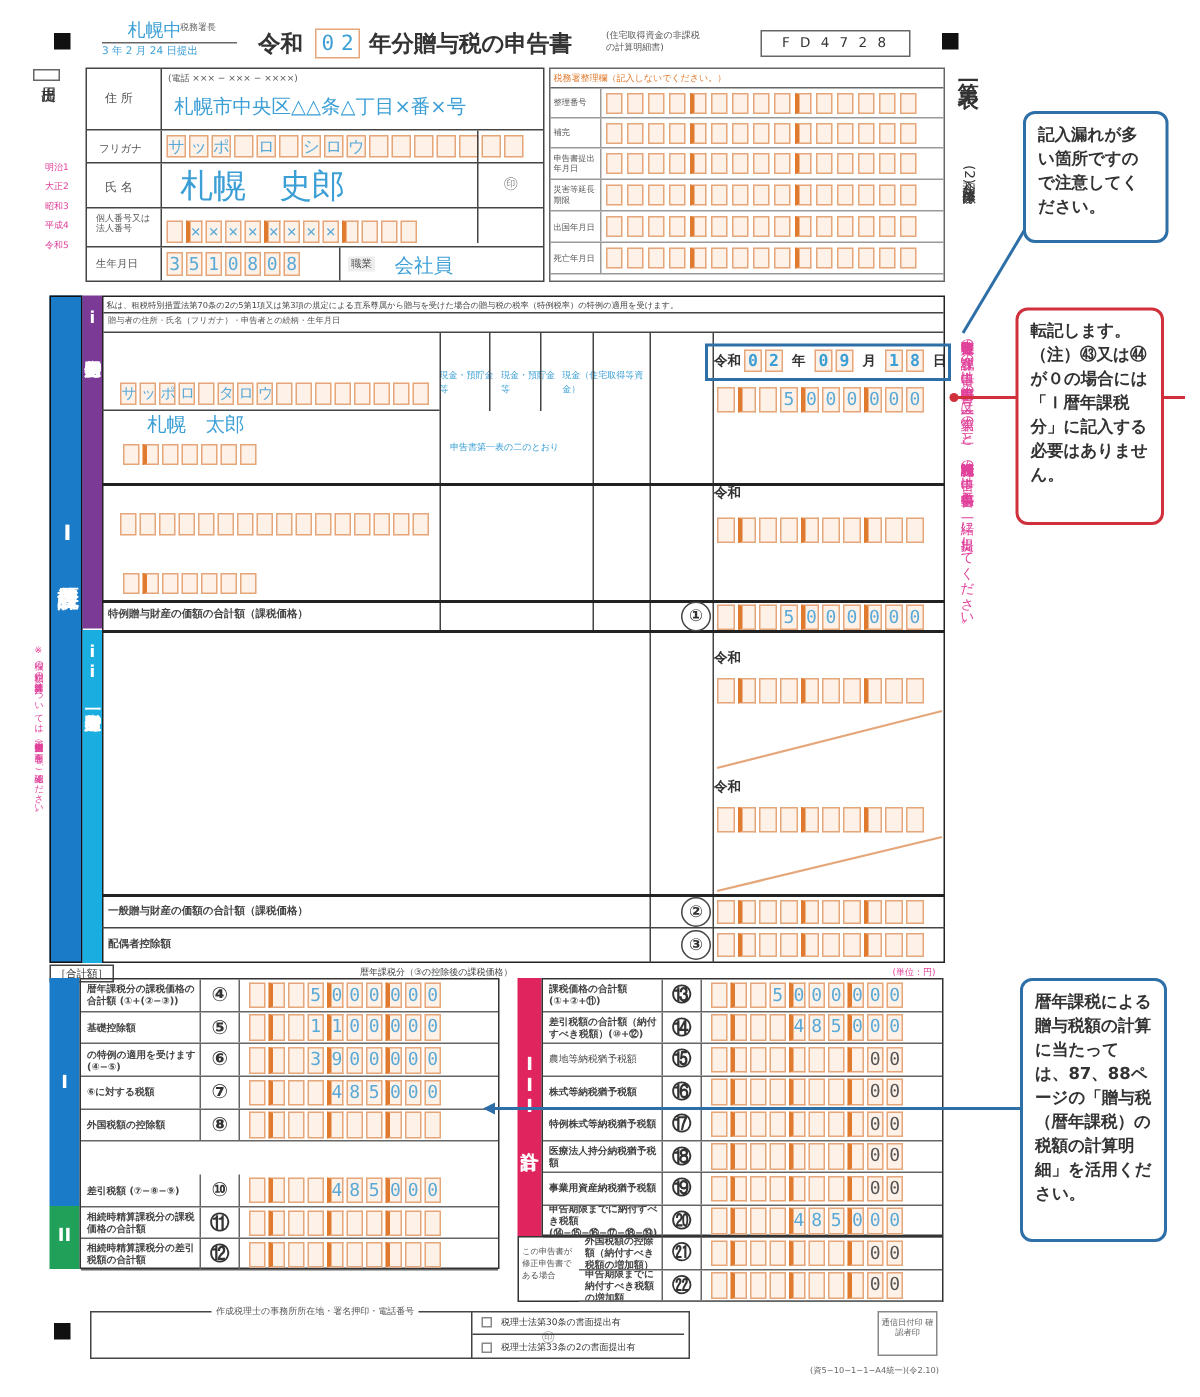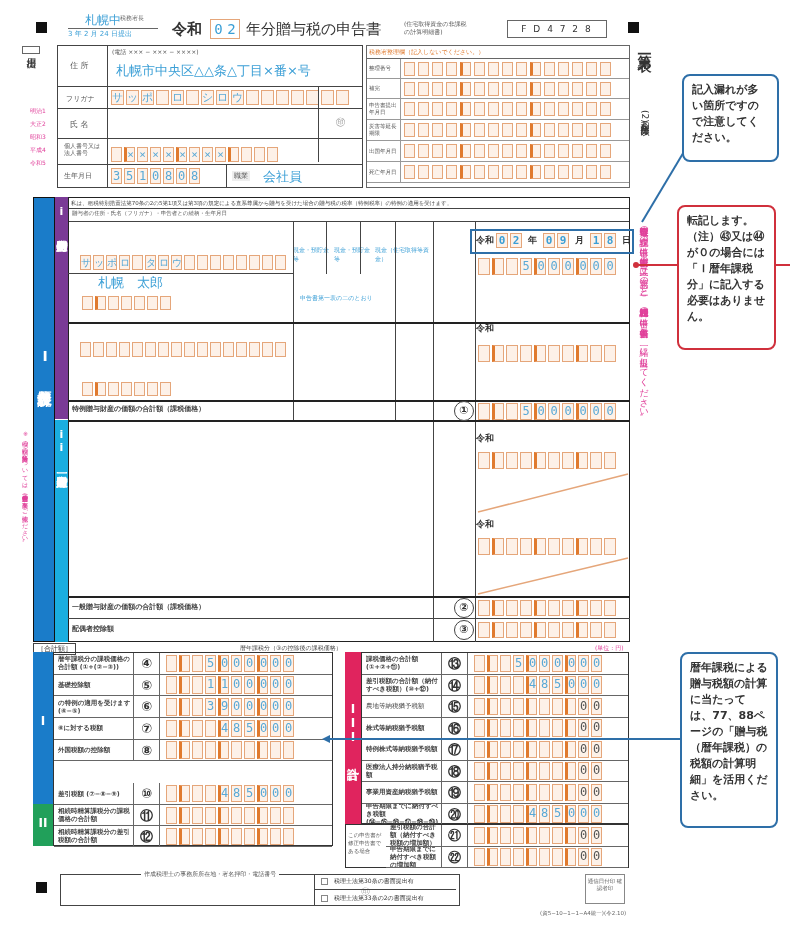--- a/index.html
+++ b/index.html
@@ -28,21 +28,21 @@
 <div class="sq" style="left:36px;top:882px"></div>
 
 <div class="abs hand" style="left:85px;top:12px;font-size:12px">札幌中</div>
 <div class="abs" style="left:120px;top:14px;font-size:6px;color:#666">税務署長</div>
 <div class="abs hand" style="left:68px;top:28px;font-size:7px;border-top:1px solid #666;width:90px">3 年 2 月 24 日提出</div>
 <div class="abs" style="left:172px;top:20px;font-size:15px;font-weight:bold;color:#333">令和</div>
 <div class="abs" style="left:210px;top:19px;display:flex;border:1px solid #e5a67a;padding:1px">
   <span class="hand dig" style="font-size:14px;width:13px;text-align:center">0</span>
   <span class="hand dig" style="font-size:14px;width:13px;text-align:center">2</span>
 </div>
-<div class="abs" style="left:246px;top:20px;font-size:15px;font-weight:normal;color:#333">年分贈与税の申告書</div>
+<div class="abs" style="left:246px;top:20px;font-size:15px;font-weight:bold;color:#333">年分贈与税の申告書</div>
 <div class="abs" style="left:404px;top:20px;font-size:6px;color:#555;width:64px;line-height:8px">(住宅取得資金の非課税の計算明細書)</div>
 <div class="abs" style="left:507px;top:20px;width:100px;height:18px;border:1px solid #666;font-size:9px;text-align:center;line-height:16px;letter-spacing:2px">F D 4 7 2 8</div>
 <div class="abs vtext" style="left:22px;top:46px;border:1px solid #666;font-size:10px;padding:3px 1px;color:#333">提出用</div>
 
 <div class="abs" style="left:30px;top:107px;width:24px">
   <div class="pink" style="font-size:6px;height:13px">明治1</div>
   <div class="pink" style="font-size:6px;height:13px">大正2</div>
   <div class="pink" style="font-size:6px;height:13px">昭和3</div>
   <div class="pink" style="font-size:6px;height:13px">平成4</div>
   <div class="pink" style="font-size:6px;height:13px">令和5</div>
@@ -73,20 +73,21 @@
         <span style="width: 13px; font-size: 11px; line-height: 14px;"></span>
         <span style="width: 13px; font-size: 11px; line-height: 14px;"></span>
         <span style="width: 13px; font-size: 11px; line-height: 14px;"></span>
         <span style="width: 13px; font-size: 11px; line-height: 14px;"></span>
         <span style="width: 13px; font-size: 11px; line-height: 14px;"></span>
       </div>
   </div>
   <div class="row" style="top:63px;height:30px">
     <div class="lbl abs" style="left:12px;top:10px;font-size:8px">氏 名</div>
     <div class="abs" style="left:49px;top:0;bottom:0;border-left:1px solid #444"></div>
+    <div class="abs hand" style="left:62px;top:0;font-size:22px">札幌　史郎</div>
     <div class="abs" style="left:260px;top:-22px;width:44px;height:75px;border-left:1px solid #444;text-align:center;padding-top:28px;font-size:10px;color:#888">㊞</div>
   </div>
   <div class="row" style="top:93px;height:26px">
     <div class="lbl abs" style="left:6px;top:3px;font-size:6px;width:40px;white-space:normal;line-height:7px">個人番号又は法人番号</div>
     <div class="abs" style="left:49px;top:0;bottom:0;border-left:1px solid #444"></div>
     <div class="cgrid" id="myno" style="left:53px;top:8px;height:15px">
         <span style="width: 11px; font-size: 11px; line-height: 14px;"></span>
         <span class="b" style="width: 11px; font-size: 11px; line-height: 14px;">×</span>
         <span style="width: 11px; font-size: 11px; line-height: 14px;">×</span>
         <span style="width: 11px; font-size: 11px; line-height: 14px;">×</span>
@@ -722,21 +723,21 @@
         <span class="b" style="width: 11px; font-size: 12px; line-height: 15.5px;">0</span>
         <span style="width: 11px; font-size: 12px; line-height: 15.5px;">0</span>
         <span style="width: 11px; font-size: 12px; line-height: 15.5px;">0</span>
       </div>
     </div>
   </div>
 <div class="abs" style="left:345px;top:824px;width:284px;height:44px;border:1.5px solid #333" id="atable">
   <div class="lbl" style="position:absolute;left:2px;top:6px;width:36px;white-space:normal;font-size:5.5px;line-height:8px">この申告書が修正申告書である場合</div>
 <div id="atable2" style="position: absolute; left: 40px; right: 0px; top: 0px; height: 44px;">
       <div style="position: absolute; left: 0px; right: 0px; top: 0px; height: 21.5px; border-bottom: 1px solid rgb(102, 102, 102); display: flex; align-items: center;">
-        <span style="width: 56px; font-size: 6.5px; font-weight: bold; color: rgb(68, 68, 68); padding-left: 4px; line-height: 8px; overflow: hidden; height: 100%; display: flex; align-items: center; border-right: 1px solid rgb(102, 102, 102);">差引税額の合計額（納付すべき税額の増加額）</span>
+        <span style="width: 56px; font-size: 6.5px; font-weight: bold; color: rgb(68, 68, 68); padding-left: 4px; line-height: 8px; overflow: hidden; height: 100%; display: flex; align-items: center; border-right: 1px solid rgb(102, 102, 102);">外国税額の控除額（納付すべき税額の増加額）</span>
         <span style="width: 26px; text-align: center; font-size: 13px; font-weight: bold; border-right: 1px solid rgb(102, 102, 102); height: 100%; line-height: 21.5px;">㉑</span>
         <div class="cgrid" style="position: relative; height: 17.5px; margin-left: 6px;">
           <span style="width: 11px; font-size: 12px; line-height: 15.5px;"></span>
           <span class="b" style="width: 11px; font-size: 12px; line-height: 15.5px;"></span>
           <span style="width: 11px; font-size: 12px; line-height: 15.5px;"></span>
           <span style="width: 11px; font-size: 12px; line-height: 15.5px;"></span>
           <span class="b" style="width: 11px; font-size: 12px; line-height: 15.5px;"></span>
           <span style="width: 11px; font-size: 12px; line-height: 15.5px;"></span>
           <span style="width: 11px; font-size: 12px; line-height: 15.5px;"></span>
           <span class="b" style="width: 11px; font-size: 12px; line-height: 15.5px;"></span>
@@ -789,13 +790,13 @@
     <circle cx="6" cy="5" r="3" fill="#d0303c"></circle>
     <line x1="6" y1="5" x2="48" y2="5" stroke="#d0303c" stroke-width="2"></line>
     <line x1="145" y1="5" x2="160" y2="5" stroke="#d0303c" stroke-width="2"></line>
   </svg>
 <div class="callout" style="left:677px;top:205px;width:99px;height:145px;border:2.5px solid #d0303c">転記します。（注）㊸又は㊹が０の場合には「Ｉ暦年課税分」に記入する必要はありません。</div>
 
 <svg class="abs" style="left:322px;top:734px" width="360" height="10">
     <polygon points="0,5 8,1 8,9" fill="#2e6fa8"></polygon>
     <line x1="4" y1="5" x2="360" y2="5" stroke="#2e6fa8" stroke-width="2"></line>
   </svg>
-<div class="callout" style="left:680px;top:652px;width:98px;height:176px;border:2.5px solid #2e6fa8">暦年課税による贈与税額の計算に当たっては、77、88ページの「贈与税（暦年課税）の税額の計算明細」を活用ください。</div>
+<div class="callout" style="left:680px;top:652px;width:98px;height:176px;border:2.5px solid #2e6fa8">暦年課税による贈与税額の計算に当たっては、87、88ページの「贈与税（暦年課税）の税額の計算明細」を活用ください。</div>
 
 </body></html>

